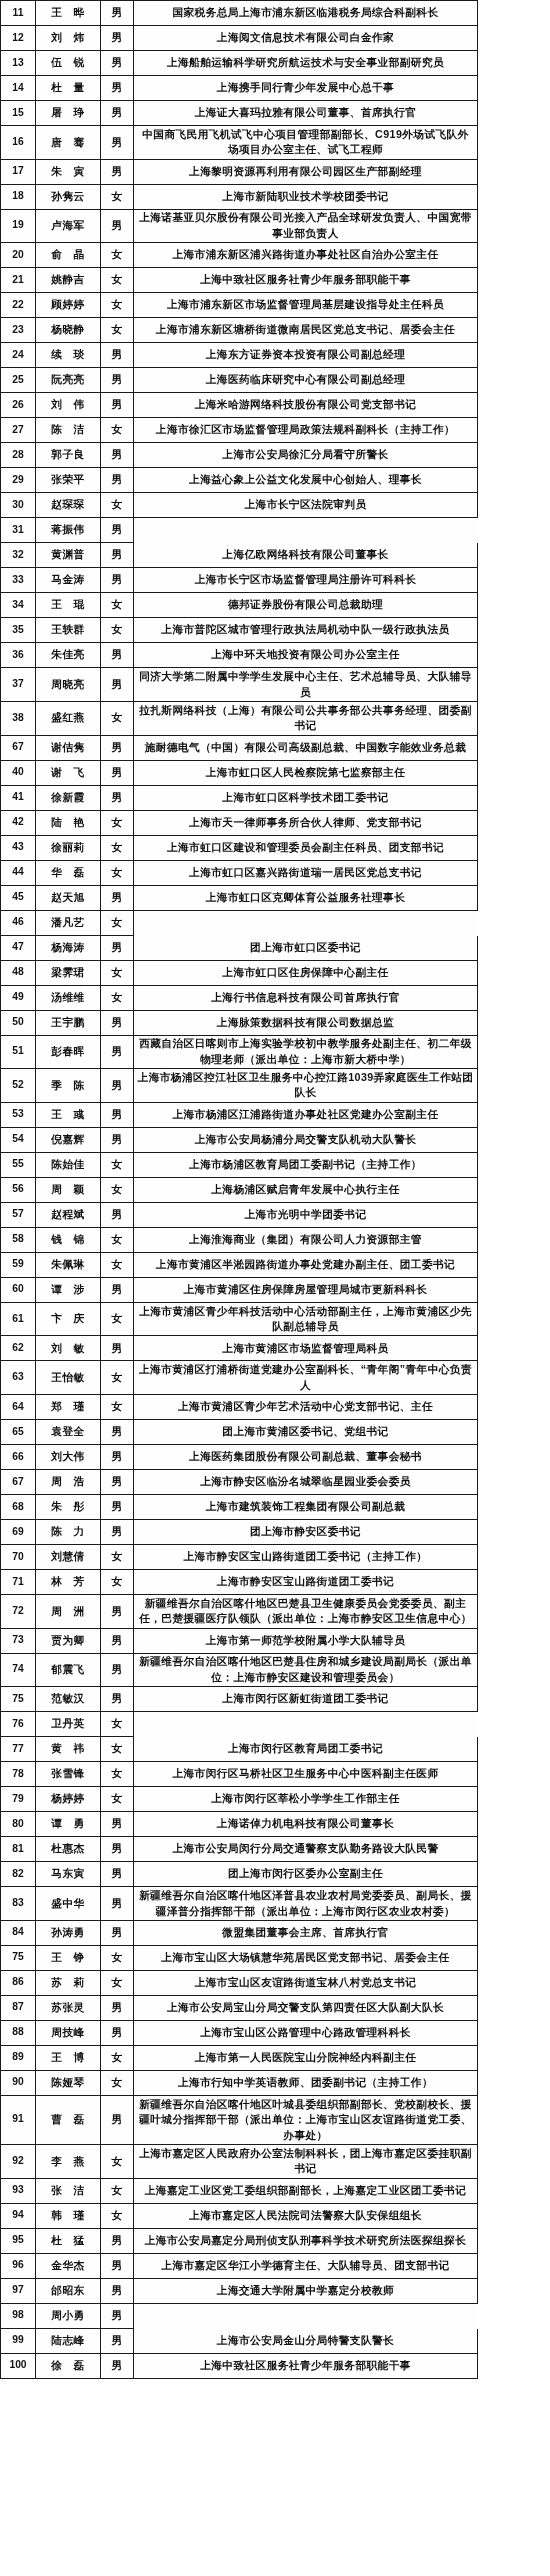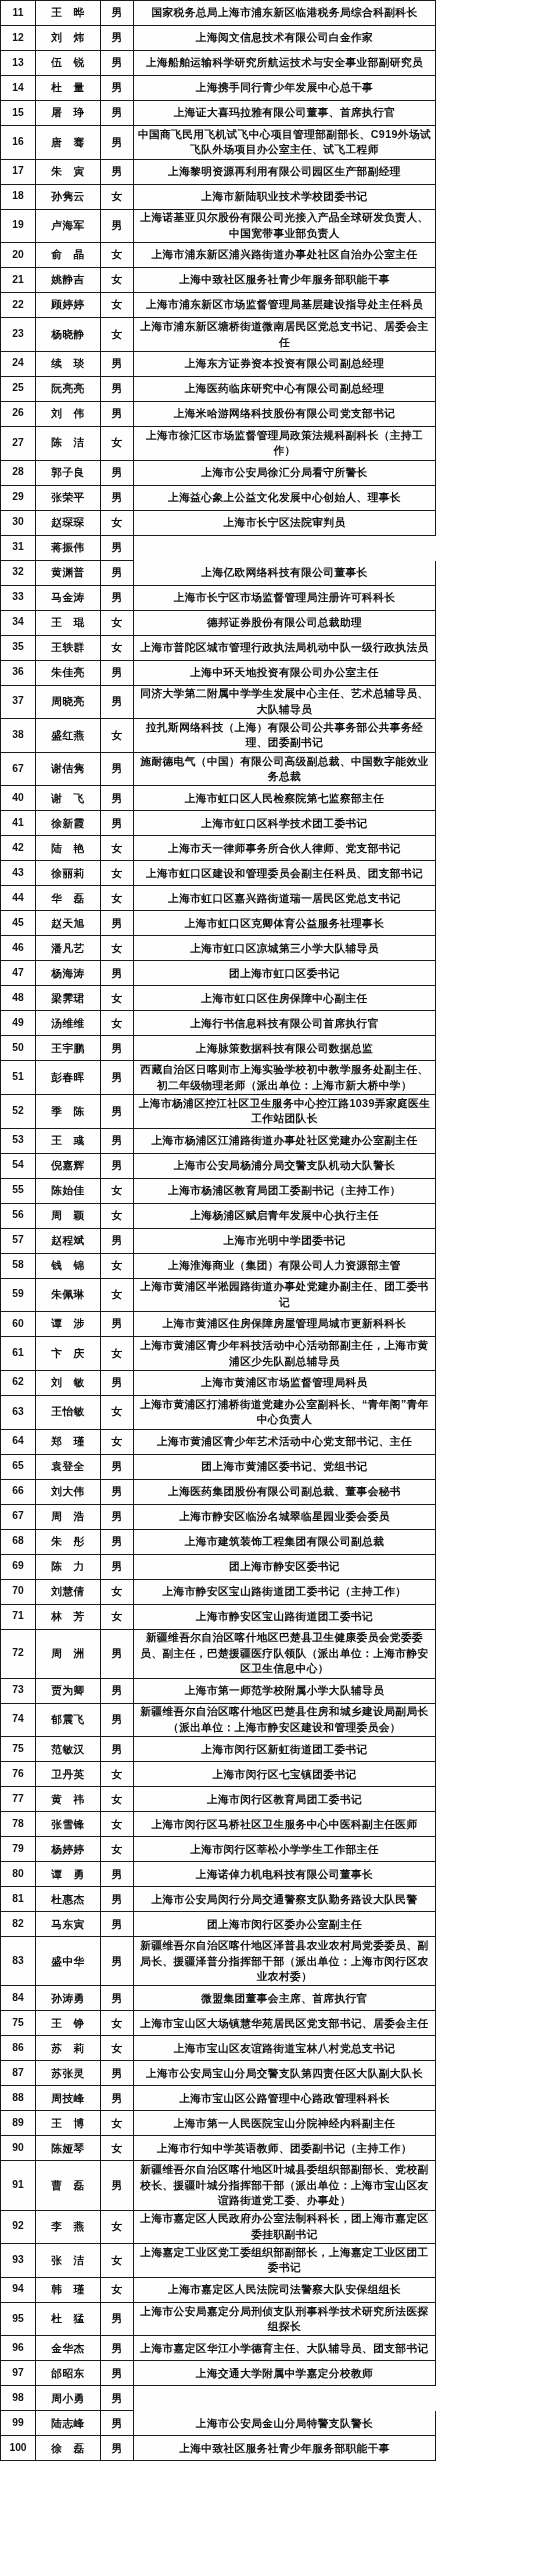--- a/index.html
+++ b/index.html
@@ -6,21 +6,21 @@
     margin: 0;
     padding: 0;
     background: #ffffff;
     font-family: "Liberation Sans", "DejaVu Sans", sans-serif;
   }
   .doc {
     width: 550px;
     box-sizing: border-box;
   }
   .table {
-    width: 436px;
+    width: 478px;
     box-sizing: border-box;
     border-top: 1.6px solid #1a1a1a;
     border-left: 1.6px solid #1a1a1a;
     background: #fefefe;
   }
   .row {
     display: grid;
     grid-template-columns: 35px 65px 33px 1fr;
     min-height: 25px;
   }
@@ -293,21 +293,20 @@
     <div class="cell c-no">45</div>
     <div class="cell c-name">赵天旭</div>
     <div class="cell c-gender">男</div>
     <div class="cell c-pos">上海市虹口区克卿体育公益服务社理事长</div>
   </div>
 
   <div class="row">
     <div class="cell c-no">46</div>
     <div class="cell c-name">潘凡艺</div>
     <div class="cell c-gender">女</div>
-    <div class="cell c-pos">上海市虹口区凉城第三小学大队辅导员</div>
   </div>
 
   <div class="row">
     <div class="cell c-no">47</div>
     <div class="cell c-name">杨海涛</div>
     <div class="cell c-gender">男</div>
     <div class="cell c-pos">团上海市虹口区委书记</div>
   </div>
 
   <div class="row">
@@ -503,21 +502,20 @@
     <div class="cell c-no">75</div>
     <div class="cell c-name">范敏汉</div>
     <div class="cell c-gender">男</div>
     <div class="cell c-pos">上海市闵行区新虹街道团工委书记</div>
   </div>
 
   <div class="row">
     <div class="cell c-no">76</div>
     <div class="cell c-name">卫丹英</div>
     <div class="cell c-gender">女</div>
-    <div class="cell c-pos">上海市闵行区七宝镇团委书记</div>
   </div>
 
   <div class="row">
     <div class="cell c-no">77</div>
     <div class="cell c-name">黄　祎</div>
     <div class="cell c-gender">女</div>
     <div class="cell c-pos">上海市闵行区教育局团工委书记</div>
   </div>
 
   <div class="row">

